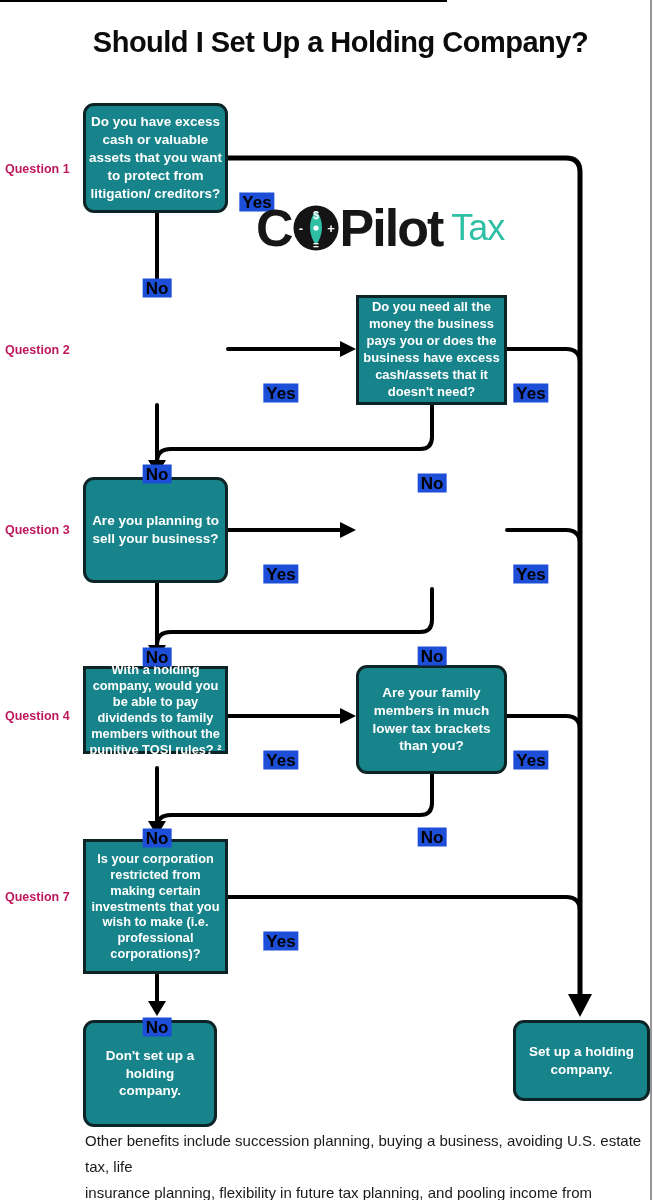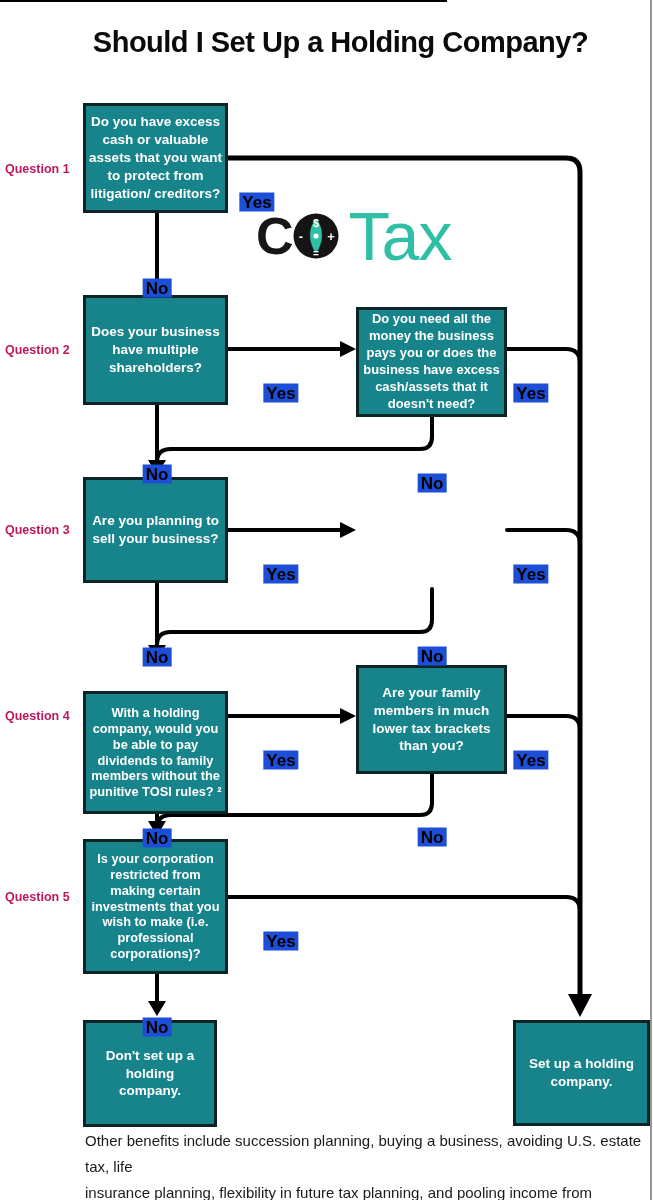--- a/index.html
+++ b/index.html
@@ -5,30 +5,30 @@
   html,body{margin:0;padding:0;background:#fff;}
   .stage{position:relative;width:653px;height:1200px;background:#ffffff;
          font-family:"Liberation Sans",sans-serif;overflow:hidden;padding-left:28px;}
   .title{position:absolute;left:0;right:0;top:26px;text-align:center;
          font-size:29px;font-weight:bold;color:#0b0b0b;letter-spacing:-0.5px;}
   .qlabel{position:absolute;left:5px;width:75px;font-size:12.5px;font-weight:bold;
           color:#be185d;transform:translateY(-50%);}
   .qbox{position:absolute;background:#17838A;border:3px solid #0d2426;box-sizing:border-box;
         color:#fff;font-weight:bold;text-align:center;display:flex;align-items:center;
         justify-content:center;white-space:pre-line;padding:1px;}
-  .fs-a{font-size:13.5px;line-height:1.32;}
-  .fs-b{font-size:13px;line-height:1.3;margin-top:12px;}
+  .fs-a{font-size:13.5px;line-height:1.32;border-radius:11px;}
+  .fs-b{font-size:13px;line-height:1.3;}
   .fs-c{font-size:12.8px;line-height:1.24;}
   .connectors{position:absolute;left:0;top:0;}
   .chip{position:absolute;transform:translate(-50%,-50%);background:#1d4ed8;color:#000;
         font-weight:bold;font-size:17px;line-height:1;padding:1px 3px;margin-top:44px;}
   .logo{position:absolute;left:256px;top:202px;display:flex;align-items:center;}
   .logo .dark{font-size:52px;font-weight:bold;color:#161616;letter-spacing:-2px;line-height:1;}
   .logo .mark{margin:0 1px;display:block;}
-  .logo .tax{font-size:68px;font-weight:normal;color:#2EBFA4;margin-left:9px;
+  .logo .tax{font-size:36px;font-weight:normal;color:#2EBFA4;margin-left:9px;
              letter-spacing:-1px;line-height:1;}
   .footer{position:absolute;left:85px;top:1128px;width:562px;font-size:15px;
           color:#1a1a1a;}
   .footer div{line-height:26px;}
   .topline{position:absolute;left:0;top:0;width:447px;height:2px;background:#000;}
   .rightline{position:absolute;left:650px;top:0;width:2px;height:1200px;background:#969696;}
 </style>
 </head>
 <body>
 
@@ -73,58 +73,55 @@
       <polygon points="157,836 148,821 166,821"></polygon>
       <polygon points="157,1016 148,1001 166,1001"></polygon>
       <polygon points="580,1017 568,994 592,994"></polygon>
     </g>
   </svg>
 
   <div class="qlabel" style="top:169px">Question 1</div>
   <div class="qlabel" style="top:350px">Question 2</div>
   <div class="qlabel" style="top:530px">Question 3</div>
   <div class="qlabel" style="top:716px">Question 4</div>
-  <div class="qlabel" style="top:897px">Question 5</div>
+  <div class="qlabel" style="top:897px">Question 7</div>
 
   <div class="qbox fs-a" style="left:83px;top:103px;width:145px;height:110px">Do you have excess
 cash or valuable
 assets that you want
 to protect from
 litigation/ creditors?</div>
-  <div class="qbox fs-a" style="left:83px;top:295px;width:145px;height:110px">Does your business
-have multiple
-shareholders?</div>
   <div class="qbox fs-b" style="left:356px;top:295px;width:151px;height:110px">Do you need all the
 money the business
 pays you or does the
 business have excess
 cash/assets that it
 doesn't need?</div>
   <div class="qbox fs-a" style="left:83px;top:477px;width:145px;height:106px">Are you planning to
 sell your business?</div>
-  <div class="qbox fs-c" style="left:83px;top:691px;width:145px;height:123px">With a holding
+  <div class="qbox fs-c" style="left:83px;top:666px;width:145px;height:88px">With a holding
 company, would you
 be able to pay
 dividends to family
 members without the
 punitive TOSI rules? ²</div>
   <div class="qbox fs-a" style="left:356px;top:665px;width:151px;height:109px">Are your family
 members in much
 lower tax brackets
 than you?</div>
   <div class="qbox fs-c" style="left:83px;top:839px;width:145px;height:135px">Is your corporation
 restricted from
 making certain
 investments that you
 wish to make (i.e.
 professional
 corporations)?</div>
   <div class="qbox fs-a" style="left:83px;top:1020px;width:134px;height:107px">Don't set up a holding
 company.</div>
-  <div class="qbox fs-a" style="left:513px;top:1020px;width:137px;height:106px">Set up a holding
+  <div class="qbox fs-a" style="left:513px;top:1020px;width:137px;height:81px">Set up a holding
 company.</div>
 
   <div class="chip" style="left:257px;top:158px">Yes</div>
   <div class="chip" style="left:281px;top:349px">Yes</div>
   <div class="chip" style="left:531px;top:349px">Yes</div>
   <div class="chip" style="left:281px;top:530px">Yes</div>
   <div class="chip" style="left:531px;top:530px">Yes</div>
   <div class="chip" style="left:281px;top:716px">Yes</div>
   <div class="chip" style="left:531px;top:716px">Yes</div>
   <div class="chip" style="left:281px;top:897px">Yes</div>
@@ -142,20 +139,21 @@
     <span class="dark">C</span>
     <svg class="mark" width="46" height="46" viewBox="0 0 46 46">
       <circle cx="23" cy="23" r="22.5" fill="#141414"></circle>
       <path d="M23 6 C31 14 31 30 23 40 C15 30 15 14 23 6 Z" fill="#2EBFA4"></path>
       <circle cx="23" cy="23" r="2.6" fill="#ffffff"></circle>
       <text x="23" y="14" text-anchor="middle" font-size="11" font-weight="bold" fill="#ffffff">$</text>
       <text x="8" y="28" text-anchor="middle" font-size="13" font-weight="bold" fill="#ffffff">-</text>
       <text x="38" y="28" text-anchor="middle" font-size="13" font-weight="bold" fill="#ffffff">+</text>
       <text x="23" y="44" text-anchor="middle" font-size="10" font-weight="bold" fill="#ffffff">=</text>
     </svg>
+    <span class="dark">Pilot</span>
     <span class="tax">Tax</span>
   </div>
 
   <div class="footer">
     <div>Other benefits include succession planning, buying a business, avoiding U.S. estate tax, life</div>
     <div>insurance planning, flexibility in future tax planning, and pooling income from multiple</div>
 
   </div>
 
 </div>

